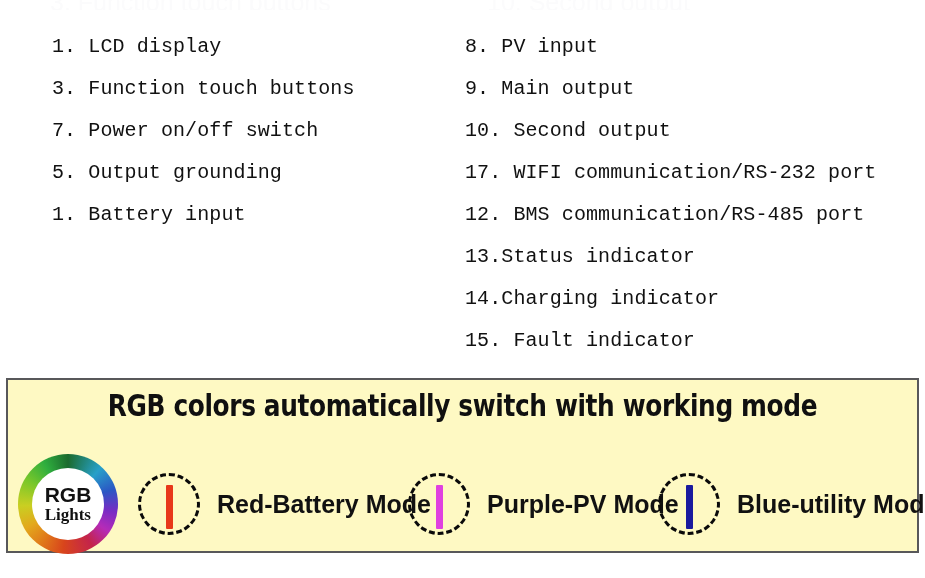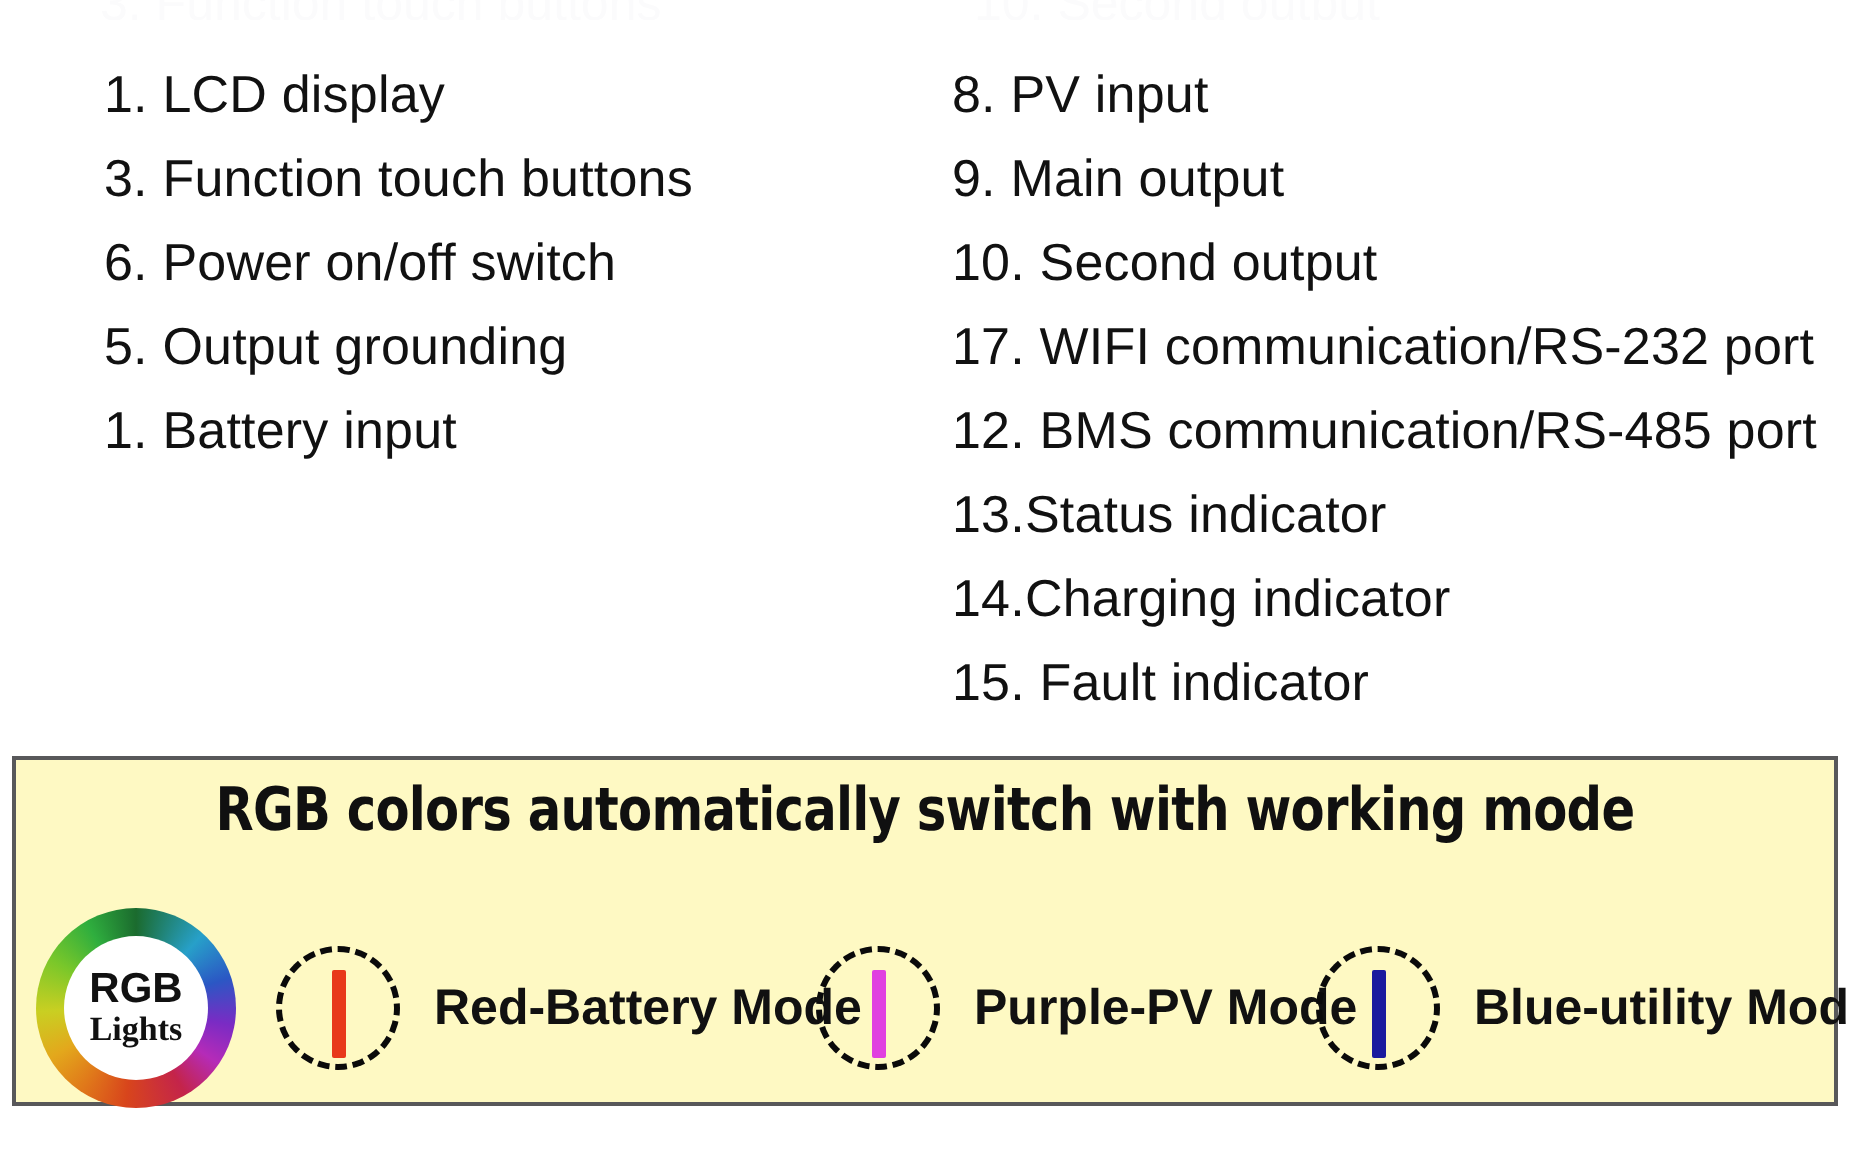--- a/index.html
+++ b/index.html
@@ -44,29 +44,30 @@
     top: 26px;
     left: 0;
     width: 925px;
     height: 340px;
   }
   .legend-col {
     position: absolute;
     top: 0;
   }
   .col-left  { left: 52px;  width: 420px; }
-  .col-right { left: 476px; width: 430px; }
+  .col-right { left: 465px; width: 430px; }
 
   .legend-item {
     height: 42px;
     line-height: 42px;
-    font-size: 26px;
+    font-size: 20px;
     color: #111111;
     white-space: nowrap;
     letter-spacing: 0.1px;
+    font-family: Liberation Mono, monospace;
   }
 
   
   .rgb-panel {
     position: absolute;
     left: 6px;
     top: 378px;
     width: 913px;
     height: 175px;
     border: 2px solid #58585a;
@@ -129,21 +130,20 @@
     content: "";
     position: absolute;
     left: 14px; top: 14px;
     width: 72px; height: 72px;
     border-radius: 50%;
     background: #ffffff;
   }
   .rgb-wheel-label {
     position: relative;
     z-index: 2;
-    text-align: center;
     line-height: 1.04;
     color: #111111;
   }
   .rgb-wheel-label .l1 { display: block; font-size: 21px; font-weight: bold; }
   .rgb-wheel-label .l2 { display: block; font-size: 17px; font-weight: bold; font-family: Liberation Serif, serif; }
 
   
   .mode-group {
     position: absolute;
     top: 12px;
@@ -192,21 +192,21 @@
   <div class="ghost-row">
     <span class="ghost-left">3. Function touch buttons</span>
     <span class="ghost-right">10. Second output</span>
   </div>
 
   <div class="legend">
 
     <div class="legend-col col-left">
       <div class="legend-item">1. LCD display</div>
       <div class="legend-item">3. Function touch buttons</div>
-      <div class="legend-item">6. Power on/off switch</div>
+      <div class="legend-item">7. Power on/off switch</div>
       <div class="legend-item">5. Output grounding</div>
       <div class="legend-item">1. Battery input</div>
     </div>
 
     <div class="legend-col col-right">
       <div class="legend-item">8. PV input</div>
       <div class="legend-item">9. Main output</div>
       <div class="legend-item">10. Second output</div>
       <div class="legend-item">17. WIFI communication/RS-232 port</div>
       <div class="legend-item">12. BMS communication/RS-485 port</div>

